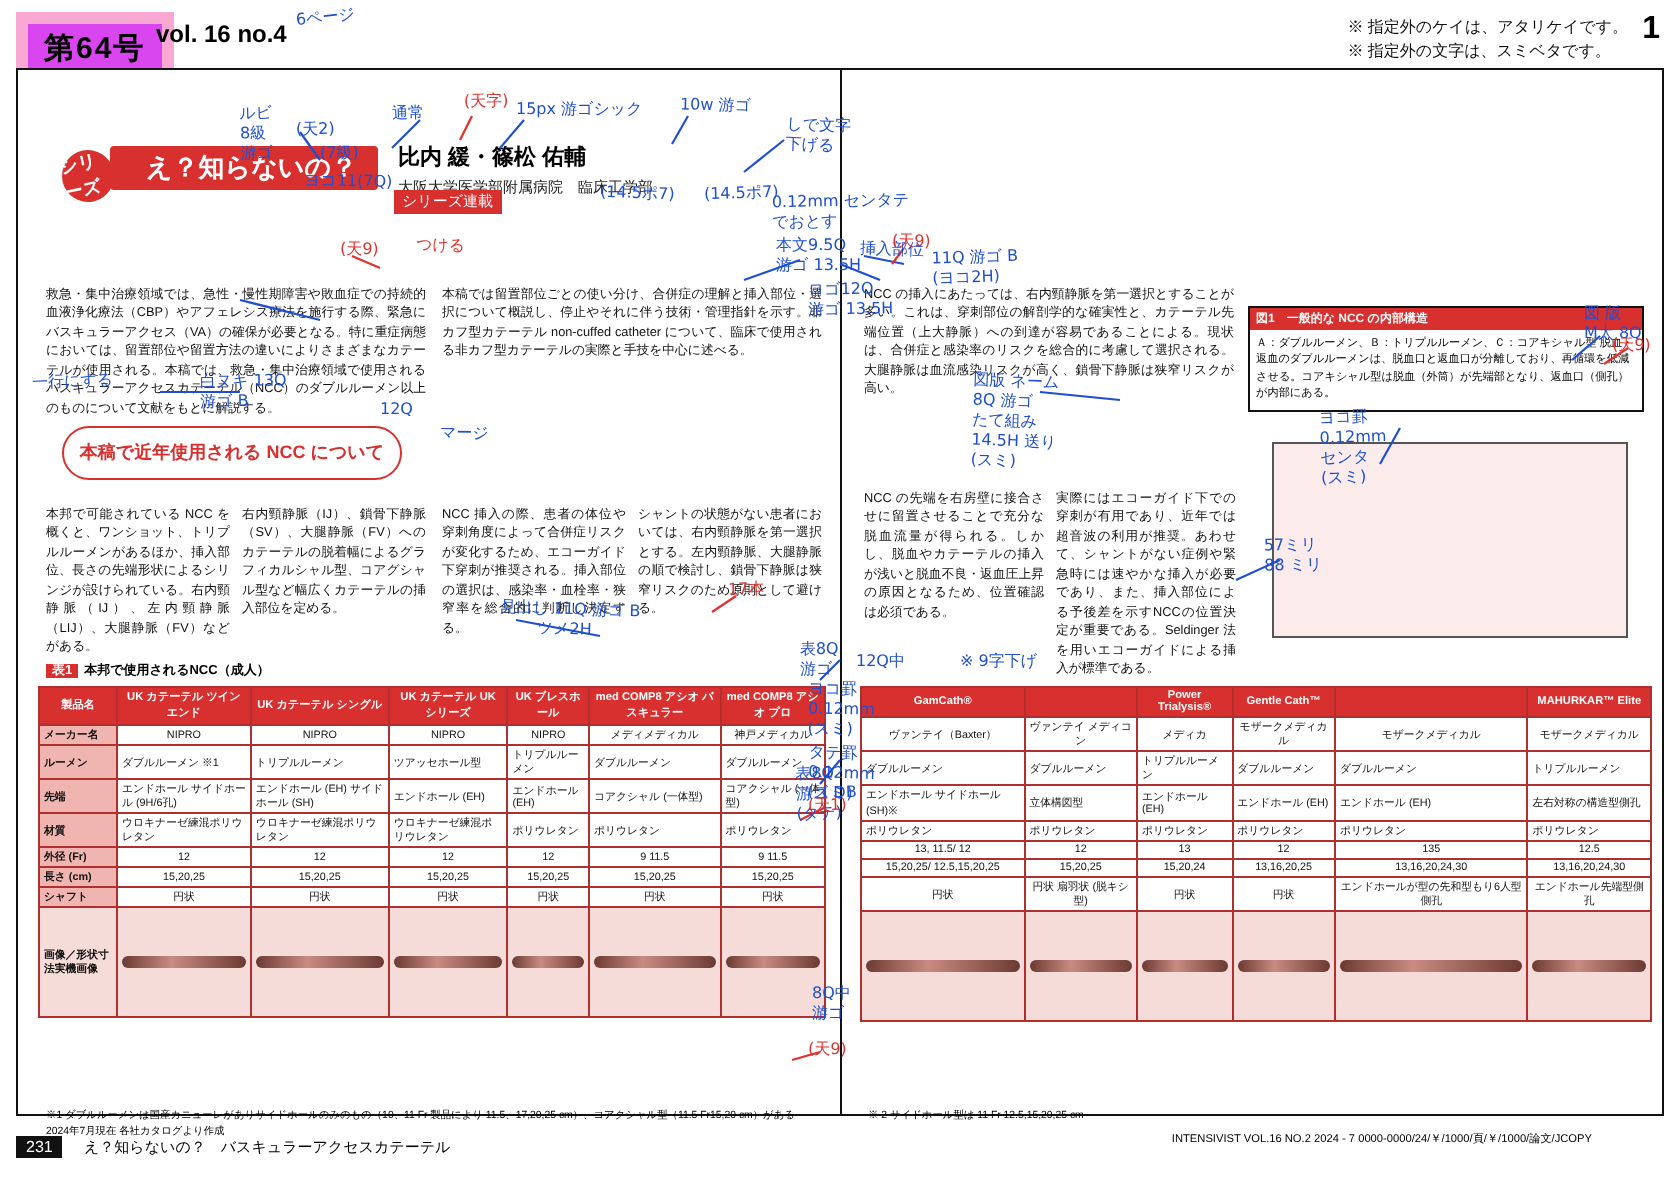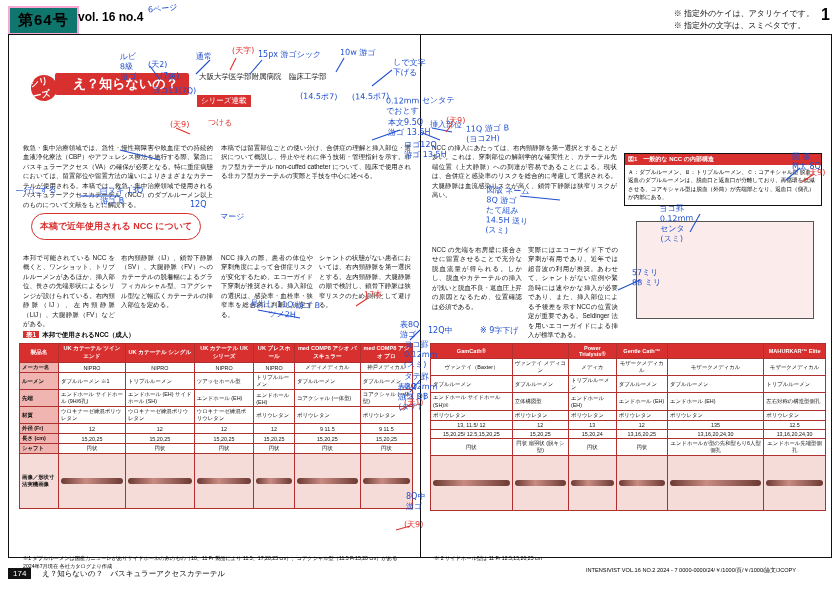--- a/index.html
+++ b/index.html
@@ -1,21 +1,21 @@
 <!DOCTYPE html>
 <html><head>
 <meta charset="utf-8">
 <style>
   html,body{margin:0;padding:0;background:#ffffff;}
   body{width:838px;height:592px;font-family:"Liberation Sans",sans-serif;position:relative;overflow:hidden;}
   .page{position:absolute;inset:0;background:#fff;}
 
   
   .topbar{position:absolute;left:8px;top:6px;width:822px;height:26px;}
-  .issue-box{position:absolute;left:0;top:0;border:2px solid #f9a8d4;padding:3px 8px;font-size:15px;font-weight:bold;letter-spacing:1px;background:#0f766e;}
+  .issue-box{position:absolute;left:0;top:0;border:6px solid #f9a8d4;padding:3px 8px;font-size:15px;font-weight:bold;letter-spacing:1px;background:#d946ef;}
   .vol{position:absolute;left:70px;top:4px;font-size:12px;font-weight:bold;}
   .page-note{position:absolute;left:140px;top:-2px;color:#1d4fd8;font-size:13px;font-family:"DejaVu Sans",sans-serif;transform:rotate(-6deg);}
   .top-right{position:absolute;right:16px;top:2px;font-size:8px;line-height:1.5;text-align:left;color:#111;}
   .folio-top{position:absolute;right:0px;top:0px;font-size:16px;font-weight:bold;}
 
   
   .spread{position:absolute;left:8px;top:34px;width:822px;height:522px;border:1px solid #111;background:#fff;}
   .gutter{position:absolute;left:50%;top:0;width:1px;height:100%;background:#111;}
 
   
@@ -104,20 +104,21 @@
 
   <div class="spread">
     <div class="gutter"></div>
 
     <div class="lcol">
 
       <div class="series-badge">シリーズ</div>
       <div class="title-q">え？知らないの？</div>
 
       <div class="authors">
+        <div class="names">比内 緩・篠松 佑輔</div>
         <div class="aff">大阪大学医学部附属病院　臨床工学部</div>
       </div>
       <div class="series-tag">シリーズ連載</div>
 
       <div class="btxt lead">救急・集中治療領域では、急性・慢性期障害や敗血症での持続的血液浄化療法（CBP）やアフェレシス療法を施行する際、緊急にバスキュラーアクセス（VA）の確保が必要となる。特に重症病態においては、留置部位や留置方法の違いによりさまざまなカテーテルが使用される。本稿では、救急・集中治療領域で使用されるバスキュラーアクセスカテーテル（NCC）のダブルルーメン以上のものについて文献をもとに解説する。</div>
       <div class="btxt lead2">本稿では留置部位ごとの使い分け、合併症の理解と挿入部位・選択について概説し、停止やそれに伴う技術・管理指針を示す。非カフ型カテーテル non-cuffed catheter について、臨床で使用される非カフ型カテーテルの実際と手技を中心に述べる。</div>
 
       <div class="redbox rb1">本稿で近年使用される NCC について</div>
 
       <div class="btxt col1">本邦で可能されている NCC を概くと、ワンショット、トリプルルーメンがあるほか、挿入部位、長さの先端形状によるシリンジが設けられている。右内頸静脈（IJ）、左内頸静脈（LIJ）、大腿静脈（FV）などがある。</div>
@@ -331,21 +332,21 @@
               </td>
         </tr>
       </tbody>
         </table>
 
       <div class="footnote fn-r">※ 2 サイドホール型は 11 Fr 12.5,15,20,25 cm</div>
     </div>
   </div>
 
   <div class="botbar">
-    <div class="lnum">174</div>
+    <div class="lnum">231</div>
     <div class="ltext">え？知らないの？　バスキュラーアクセスカテーテル</div>
     <div class="rtext">INTENSIVIST VOL.16 NO.2 2024 - 7
 0000-0000/24/￥/1000/頁/￥/1000/論文/JCOPY</div>
     <div class="rnum">123</div>
   </div>
 
   <svg class="ann">
     <g stroke="#1f4fd0" stroke-width="1.1" fill="none">
       <path d="M210,60 L196,74"></path>
       <path d="M262,60 L250,74"></path>

